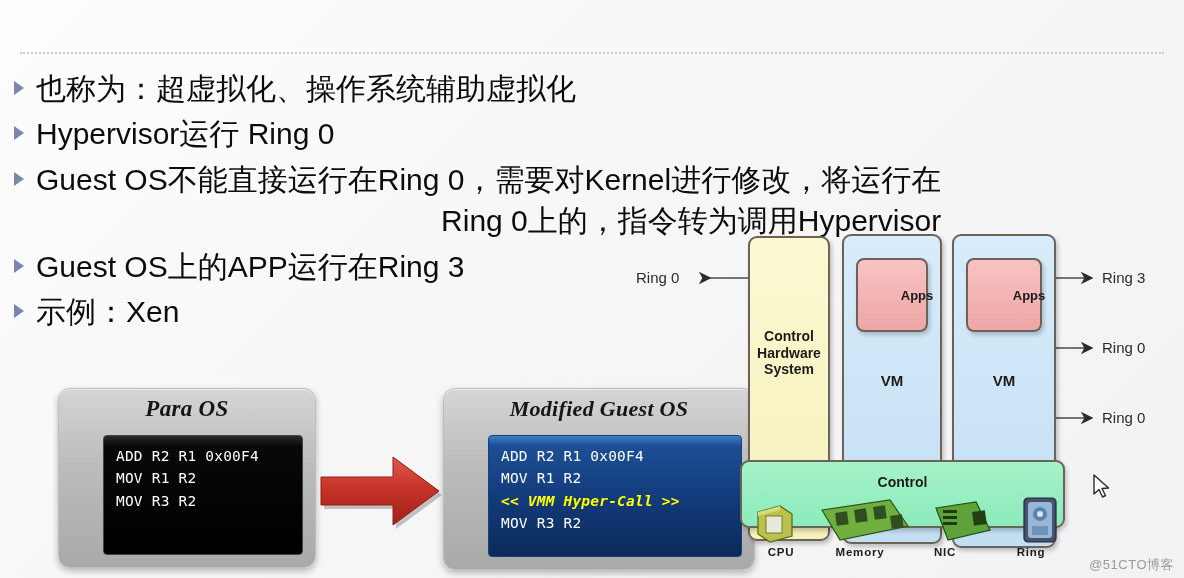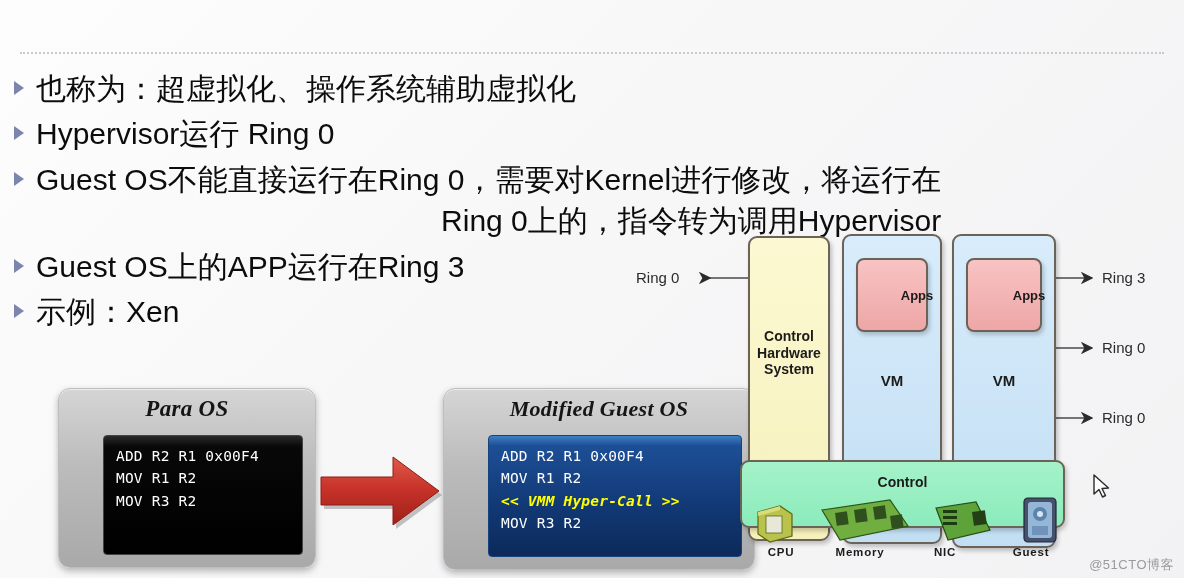--- a/index.html
+++ b/index.html
@@ -272,21 +272,21 @@
         <rect x="288" y="6" width="24" height="36" rx="3" fill="#96b6d6"></rect>
         <circle cx="300" cy="18" r="7" fill="#5c83ad"></circle>
         <circle cx="300" cy="18" r="3" fill="#d8e6f2"></circle>
         <rect x="292" y="30" width="16" height="9" fill="#6f93ba"></rect>
       </g>
     </svg>
 
     <span class="hwlbl" style="left:128px;top:318px;width:46px;">CPU</span>
     <span class="hwlbl" style="left:198px;top:318px;width:64px;">Memory</span>
     <span class="hwlbl" style="left:292px;top:318px;width:46px;">NIC</span>
-    <span class="hwlbl" style="left:378px;top:318px;width:46px;">Guest</span>
+    <span class="hwlbl" style="left:378px;top:318px;width:46px;">Ring</span>
   </div>
 
   <svg id="cursor" viewBox="0 0 20 26">
     <path d="M2,1 L2,20 L7,15.5 L10.5,23 L13.5,21.5 L10,14.5 L16.5,14 Z" fill="#ffffff" stroke="#2b2b2b" stroke-width="1.4" stroke-linejoin="round"></path>
   </svg>
 
   <div id="watermark">@51CTO博客</div>
 </div>
 
 </body></html>

